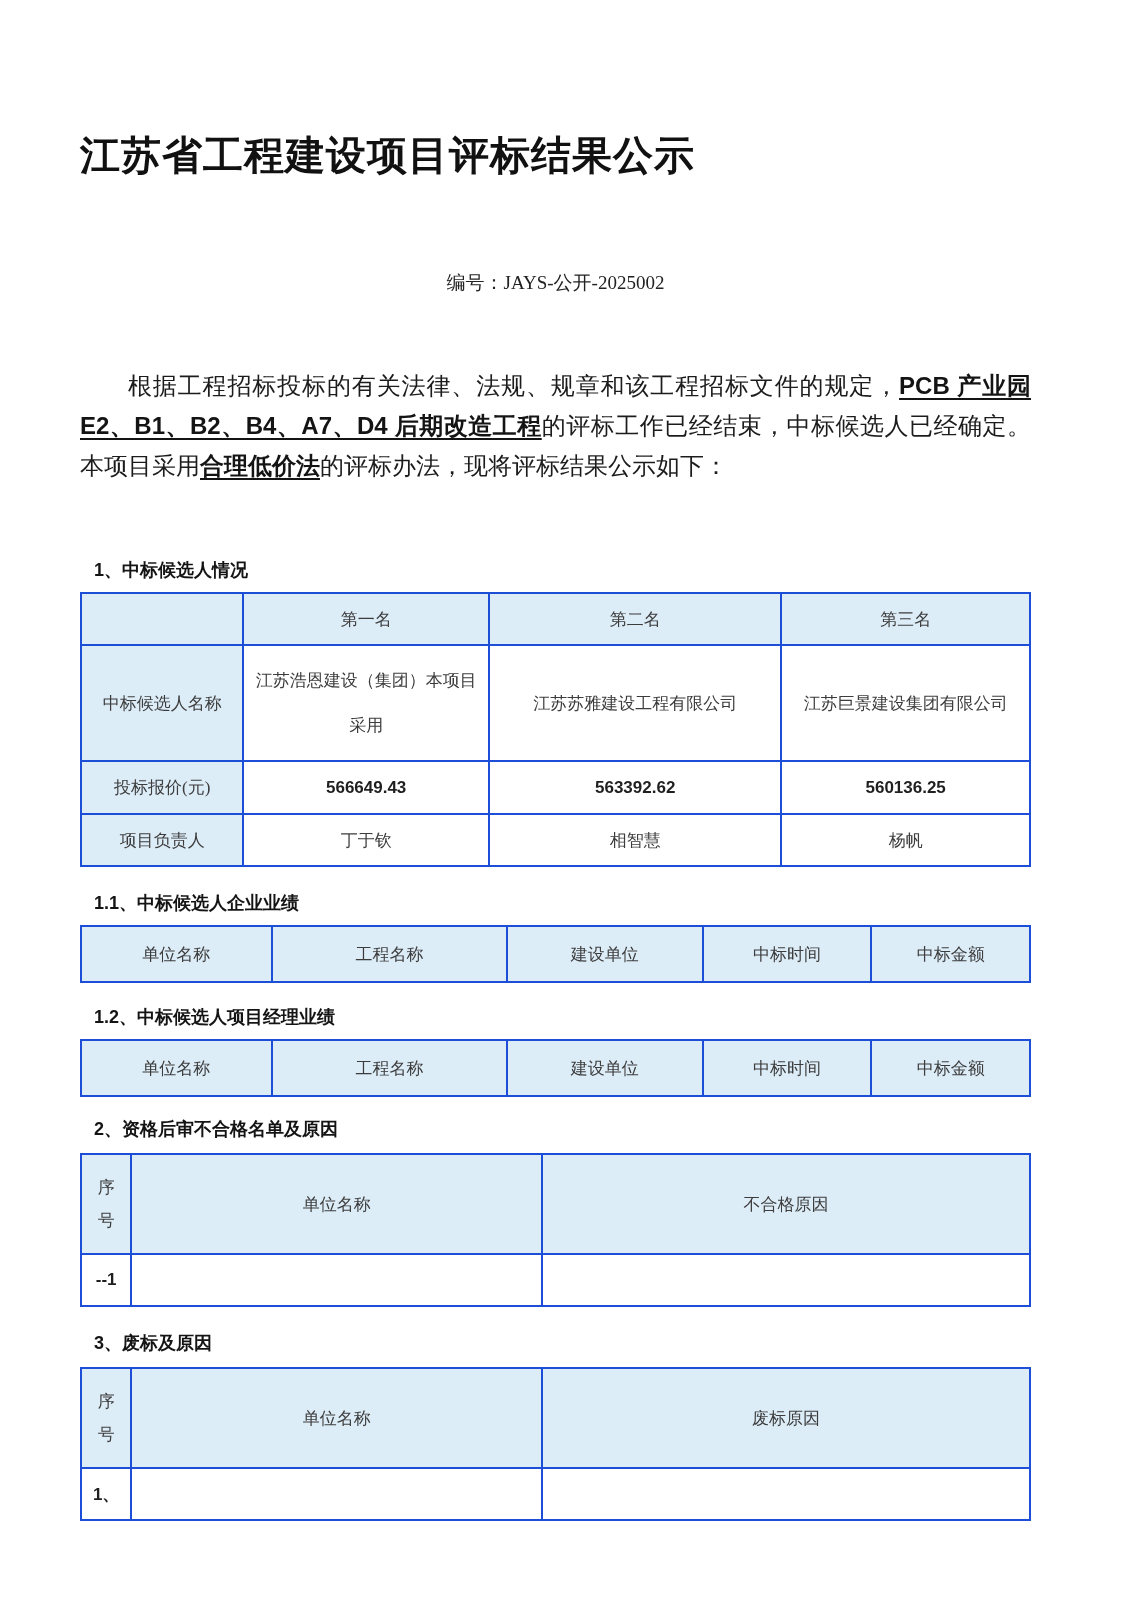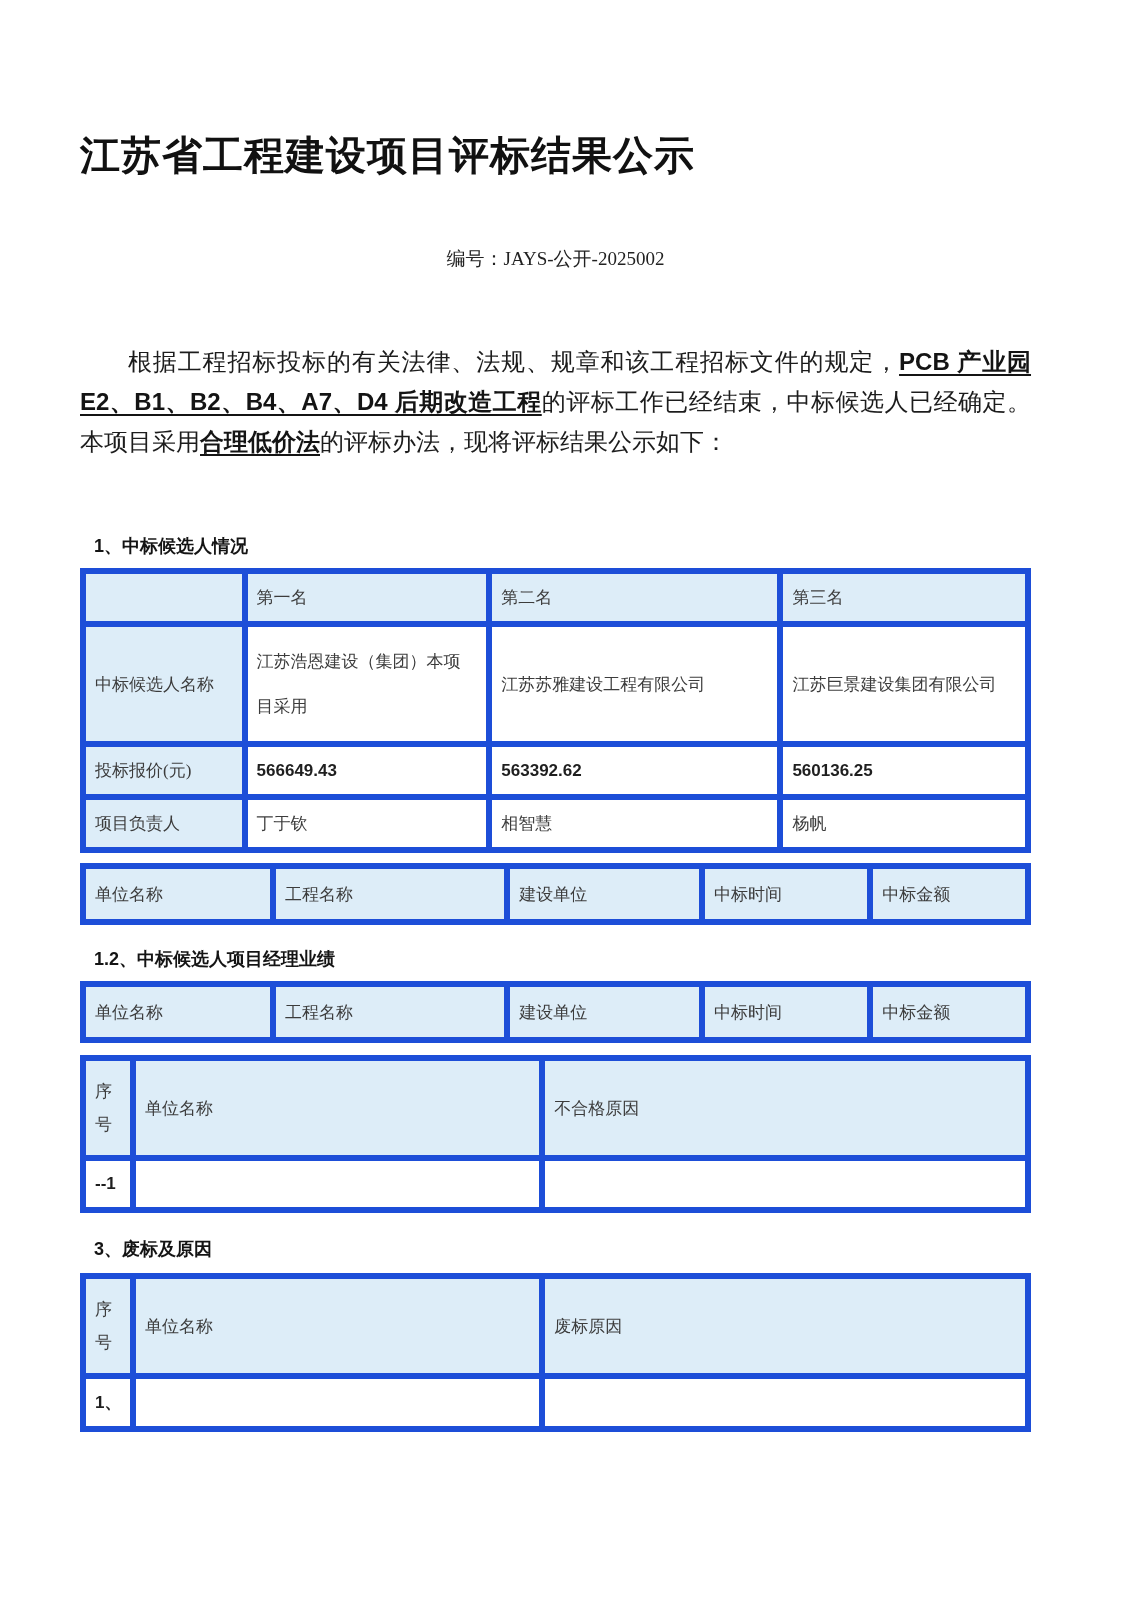--- a/index.html
+++ b/index.html
@@ -24,21 +24,21 @@
     margin: 130px 0 0 0;
     text-align: left;
     font-size: 40px;
     line-height: 52px;
     font-weight: 700;
     color: #111111;
     letter-spacing: 1px;
     font-family: "Liberation Serif", "DejaVu Serif", serif;
   }
   .doc-no {
-    margin-top: 64px;
+    margin-top: 88px;
     text-align: center;
     font-size: 19px;
     line-height: 26px;
     color: #222222;
   }
   
   .intro {
     margin: 70px 0 0 0;
     font-size: 24px;
     line-height: 40px;
@@ -70,25 +70,25 @@
   h2.sec.s3   { margin-top: 24px; }
   
   table {
     border-collapse: collapse;
     width: 100%;
     table-layout: fixed;
   }
   table.doc-table { margin-top: 10px; }
   table.seq-table { margin-top: 12px; }
   td, th {
-    border: 6px solid #1d4ed8;
+    border: 2px solid #1d4ed8;
     padding: 12px 9px;
     font-size: 17px;
     font-weight: normal;
-    text-align: left;
+    text-align: center;
     vertical-align: middle;
     color: #3c3c3c;
     overflow: hidden;
   }
   .hd { background: #ddedf8; }
   tr.row-rank    { height: 52px; }
   tr.row-name    { height: 90px; }
   tr.row-name td { line-height: 45px; }
   tr.row-price   { height: 53px; }
   tr.row-person  { height: 52px; }
@@ -144,20 +144,21 @@
       </tr>
       <tr class="row-person">
         <td class="hd">项目负责人</td>
         <td>丁于钦</td>
         <td>相智慧</td>
         <td>杨帆</td>
       </tr>
     </tbody>
   </table>
 
+  <h2 class="sec s11">1.1、中标候选人企业业绩</h2>
 
   <table class="doc-table">
     <colgroup>
       <col style="width:20.1%">
         <col style="width:24.8%">
         <col style="width:20.6%">
         <col style="width:17.8%">
         <col style="width:16.7%">
     </colgroup>
     <tbody>
@@ -185,20 +186,21 @@
       <tr class="row-perf">
         <td class="hd">单位名称</td>
         <td class="hd">工程名称</td>
         <td class="hd">建设单位</td>
         <td class="hd">中标时间</td>
         <td class="hd">中标金额</td>
       </tr>
     </tbody>
   </table>
 
+  <h2 class="sec s2">2、资格后审不合格名单及原因</h2>
 
   <table class="seq-table">
     <colgroup>
       <col style="width:5.3%">
         <col style="width:43.3%">
         <col style="width:51.4%">
     </colgroup>
     <tbody>
       <tr class="row-seqhead">
         <td class="hd">序号</td>

